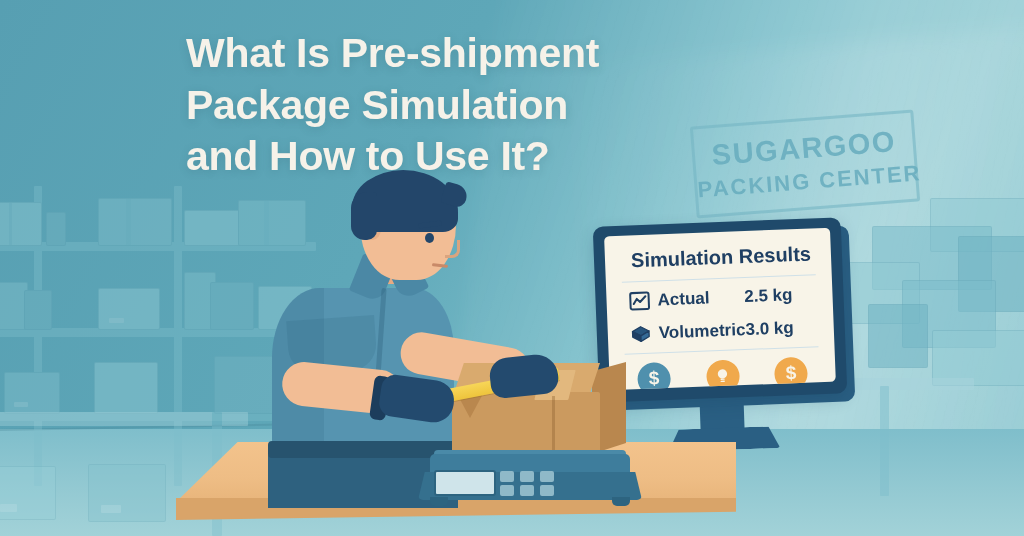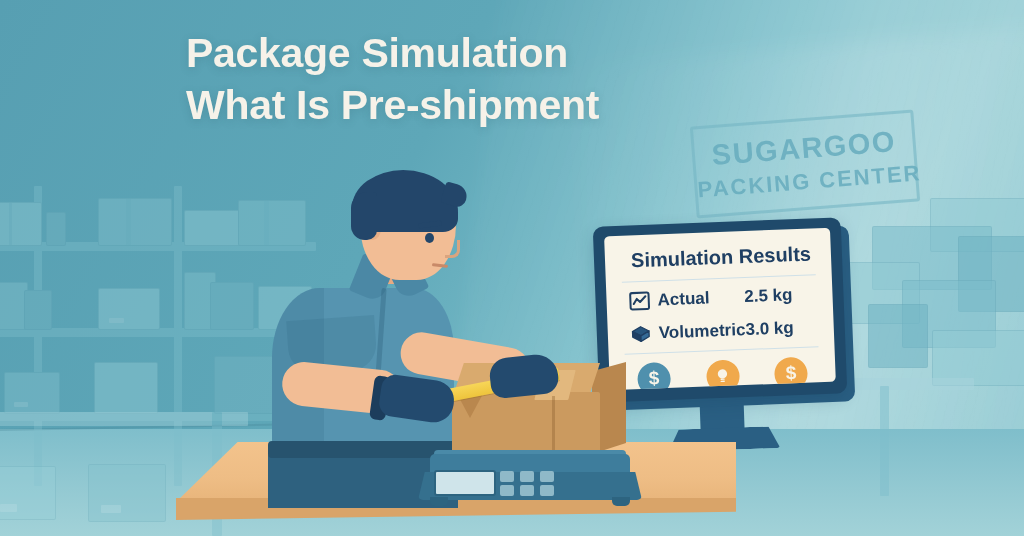--- a/index.html
+++ b/index.html
@@ -242,22 +242,23 @@
     <div class="shelf-bar" style="left:852px;top:378px;width:122px;height:12px;background:#a7d4dc;opacity:.55;"></div>
     <div class="shelf-bar" style="left:880px;top:386px;width:9px;height:110px;background:#7ebecb;opacity:.5;"></div>
   </div>
 
   <div class="sign">
     <div class="sign-t1">SUGARGOO</div>
     <div class="sign-t2">PACKING CENTER</div>
   </div>
 
   <div class="headline">
+    <span class="ln">What Is Pre-shipment</span>
     <span class="ln">Package Simulation</span>
-    <span class="ln">What Is Pre-shipment</span>
+    <span class="ln">and How to Use It?</span>
   </div>
 
   <div class="mon-neck"></div>
   <div class="mon-stand"></div>
   <div class="mon-shell-edge"></div>
   <div class="mon-shell">
     <div class="mon-screen">
       <div class="scr-title">Simulation Results</div>
       <div class="rule r1"></div>
 

